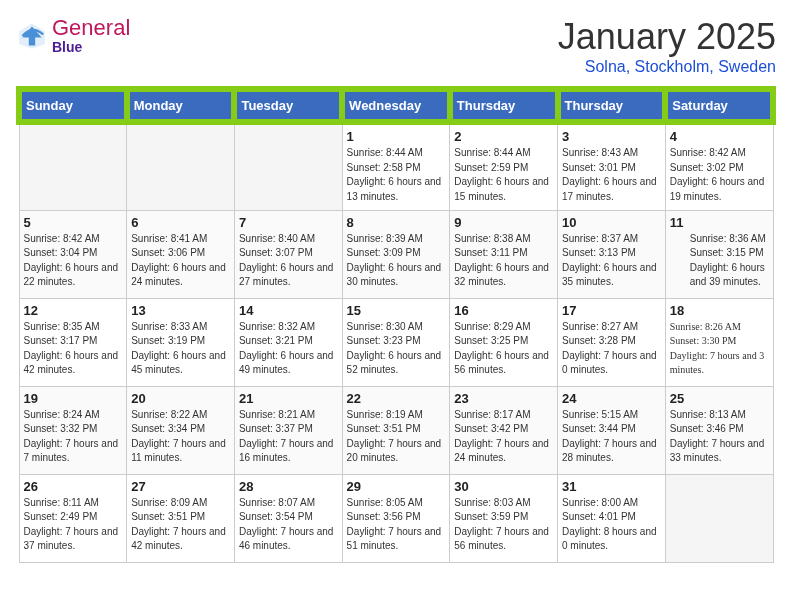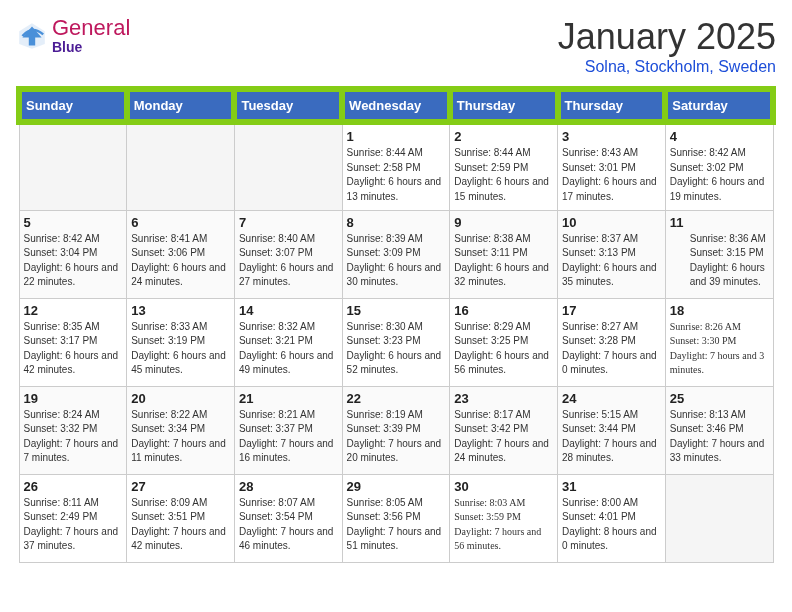--- a/index.html
+++ b/index.html
@@ -259,21 +259,21 @@
         </td>
         <td>
           <div class="day-number">21</div>
           <div class="day-info" style="white-space: pre-line;">Sunrise: 8:21 AM
 Sunset: 3:37 PM
 Daylight: 7 hours and 16 minutes.</div>
         </td>
         <td>
           <div class="day-number">22</div>
           <div class="day-info" style="white-space: pre-line;">Sunrise: 8:19 AM
-Sunset: 3:39 PM
+Sunset: 3:51 PM
 Daylight: 7 hours and 20 minutes.</div>
         </td>
         <td>
           <div class="day-number">23</div>
           <div class="day-info" style="white-space: pre-line;">Sunrise: 8:17 AM
 Sunset: 3:42 PM
 Daylight: 7 hours and 24 minutes.</div>
         </td>
         <td>
           <div class="day-number">24</div>
@@ -308,21 +308,21 @@
 Daylight: 7 hours and 46 minutes.</div>
         </td>
         <td>
           <div class="day-number">29</div>
           <div class="day-info" style="white-space: pre-line;">Sunrise: 8:05 AM
 Sunset: 3:56 PM
 Daylight: 7 hours and 51 minutes.</div>
         </td>
         <td>
           <div class="day-number">30</div>
-          <div class="day-info" style="white-space: pre-line; font-family: Liberation Serif, serif;">Sunrise: 8:03 AM
+          <div class="day-info" style="white-space: pre-line;">Sunrise: 8:03 AM
 Sunset: 3:59 PM
 Daylight: 7 hours and 56 minutes.</div>
         </td>
         <td>
           <div class="day-number">31</div>
           <div class="day-info" style="white-space: pre-line;">Sunrise: 8:00 AM
 Sunset: 4:01 PM
 Daylight: 8 hours and 0 minutes.</div>
         </td>
         <td class="empty"></td>

